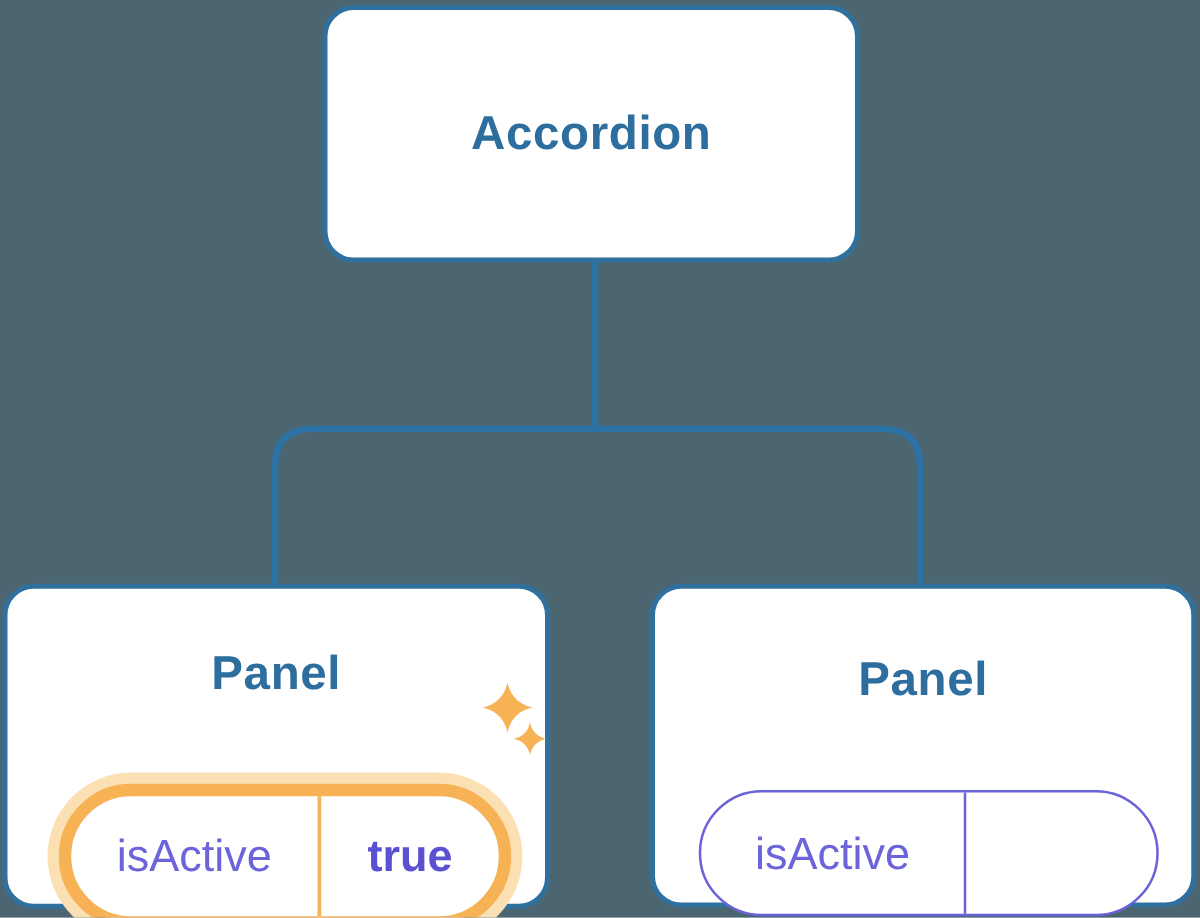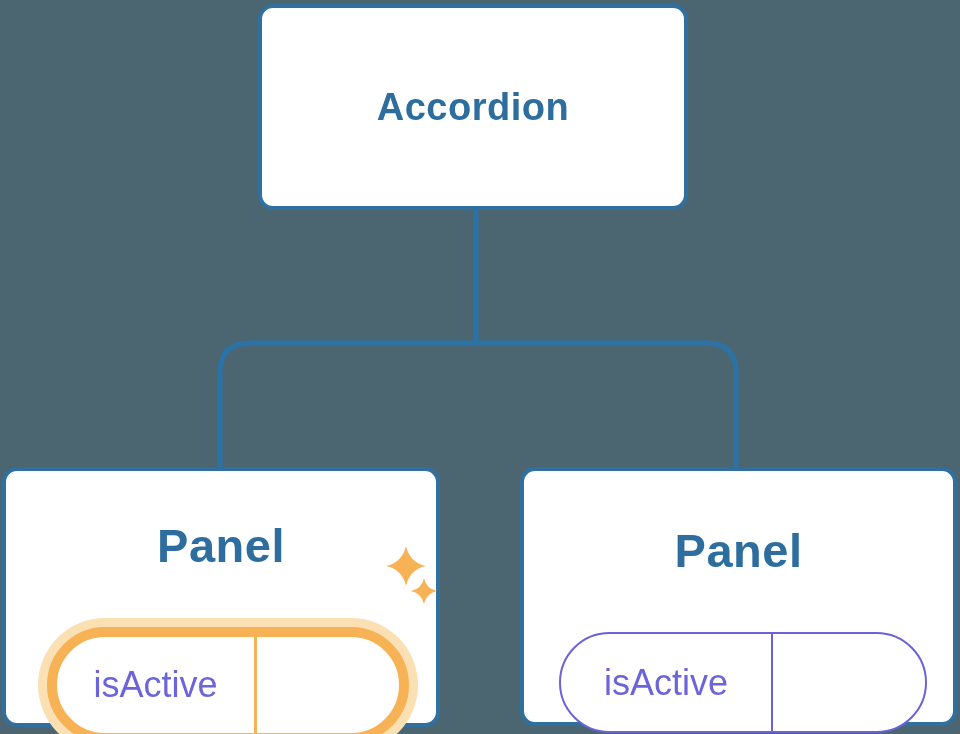--- a/index.html
+++ b/index.html
@@ -18,32 +18,32 @@
   html,body{width:960px;height:734px;overflow:hidden;}
   .canvas{
     position:relative;width:960px;height:734px;
     background:var(--background);
     font-family:"Liberation Sans","DejaVu Sans",sans-serif;
   }
   .connectors{position:absolute;left:0;top:0;width:960px;height:734px;}
   .connectors path{stroke:var(--connector);stroke-width:5;fill:none;}
   .node{
     position:absolute;background:var(--node-bg);
-    border:4px solid var(--node-border);border-radius:15px;
+    border:4px solid var(--node-border);border-radius:25px;
   }
   .node-accordion{left:258px;top:4px;width:430px;height:206px;
     display:flex;align-items:center;justify-content:center;}
   .node-label{
     color:var(--node-text);font-size:38px;font-weight:600;letter-spacing:.5px;
   }
   .panel-left{left:2px;top:467px;width:438px;height:260px;}
   .panel-right{left:520px;top:467px;width:437px;height:259px;}
   .panel-title{
     position:absolute;left:0;right:0;text-align:center;
-    color:var(--node-text);font-size:47px;font-weight:600;letter-spacing:.5px;
+    color:var(--node-text);font-size:38px;font-weight:600;letter-spacing:.5px;
   }
   .panel-left .panel-title{top:47px;}
   .panel-right .panel-title{top:52px;}
   .pill{
     position:absolute;display:flex;align-items:stretch;background:#fff;margin-top:39px;
   }
   .pill-cell{
     display:flex;align-items:center;justify-content:center;
     font-size:36px;color:var(--prop-text);
   }
@@ -74,20 +74,21 @@
   </svg>
 
   <div class="node node-accordion">
     <span class="node-label">Accordion</span>
   </div>
 
   <div class="node panel-left">
     <div class="panel-title">Panel</div>
     <div class="pill pill-active">
       <div class="pill-cell cell-name">isActive</div>
+      <div class="pill-cell cell-value">true</div>
     </div>
   </div>
 
   <svg class="sparkles" viewBox="0 0 64 60" aria-hidden="true">
     <path d="M28 0 Q31.6 16.4 48 20 Q31.6 23.6 28 40 Q24.4 23.6 8 20 Q24.4 16.4 28 0 Z"></path>
     <path d="M46 32 Q48.3 42.7 59 45 Q48.3 47.3 46 58 Q43.7 47.3 33 45 Q43.7 42.7 46 32 Z"></path>
   </svg>
 
   <div class="node panel-right">
     <div class="panel-title">Panel</div>

